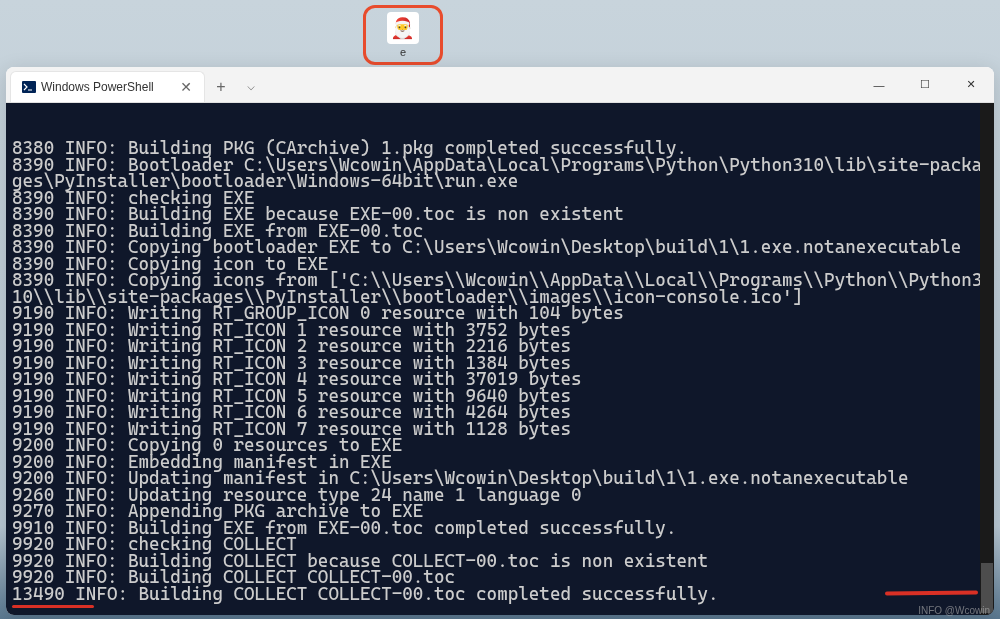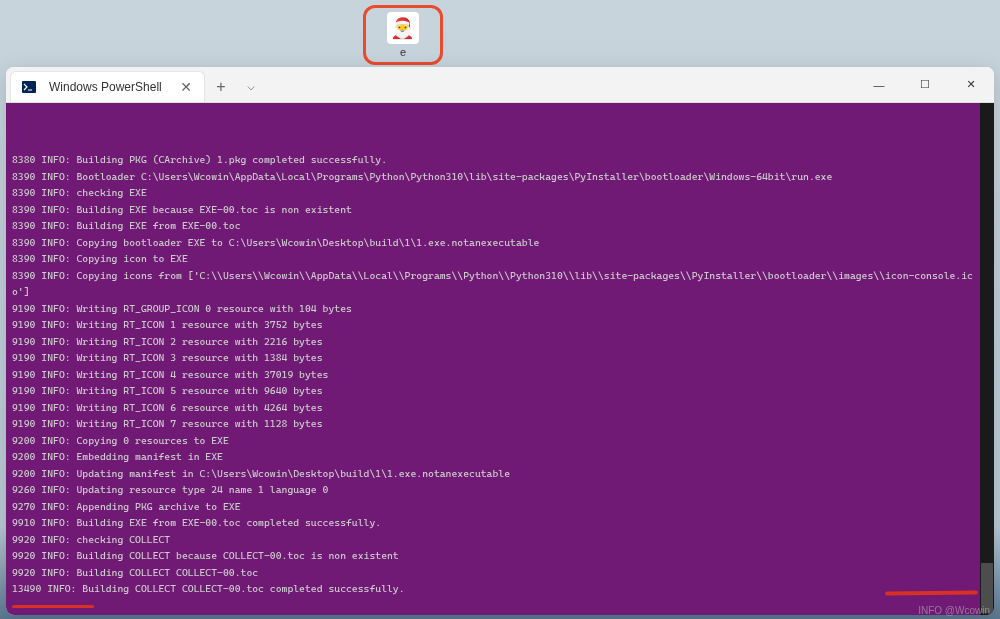--- a/index.html
+++ b/index.html
@@ -64,21 +64,21 @@
       align-items: stretch;
       border-bottom: 1px solid #e0e0e0;
     }
     .tab {
       display: flex;
       align-items: center;
       background: #fff;
       border-radius: 6px 6px 0 0;
       padding: 0 8px 0 10px;
       margin: 4px 0 0 4px;
-      gap: 12px;
+      gap: 4px;
       min-width: 195px;
       border: 1px solid #e5e5e5;
       border-bottom: none;
     }
     .tab-icon {
       width: 16px;
       height: 16px;
       display: flex;
       align-items: center;
       justify-content: center;
@@ -123,26 +123,26 @@
       width: 46px;
       display: flex;
       align-items: center;
       justify-content: center;
       font-size: 11px;
       color: #333;
       cursor: pointer;
     }
     .terminal-content {
       flex: 1;
-      background: #701a75;
+      background: #0f172a;
       color: #cccccc;
       font-family: 'Cascadia Mono', 'Consolas', monospace;
-      font-size: 10px;
+      font-size: 18px;
       line-height: 16.5px;
-      padding: 16px 6px;
+      padding: 4px 6px;
       overflow: hidden;
       white-space: pre-wrap;
       word-break: break-all;
       position: relative;
     }
     .terminal-line {
       display: block;
     }
     .scrollbar {
       position: absolute;

